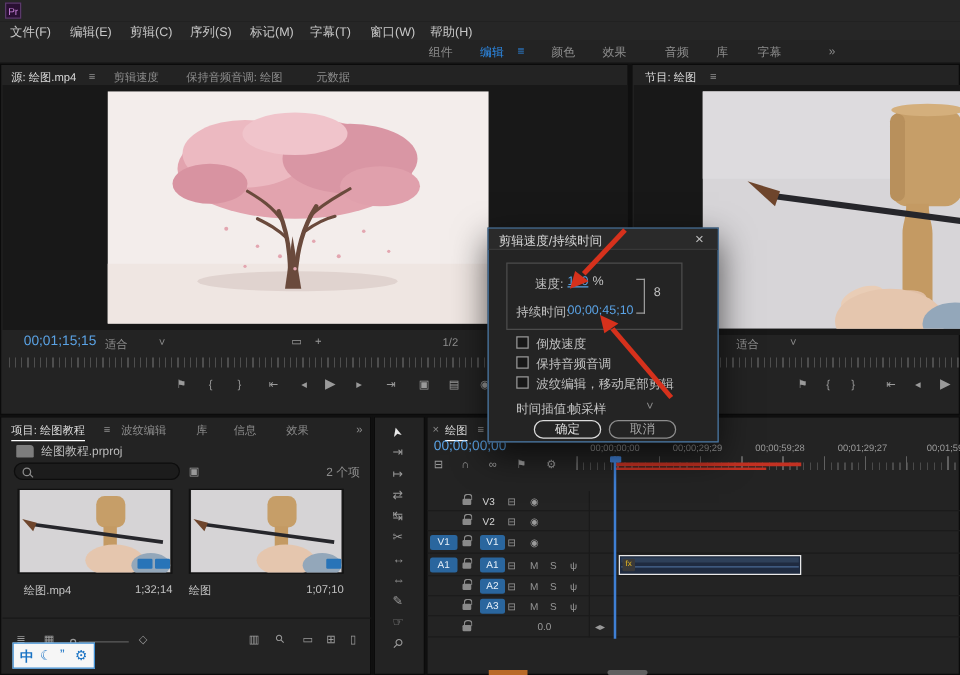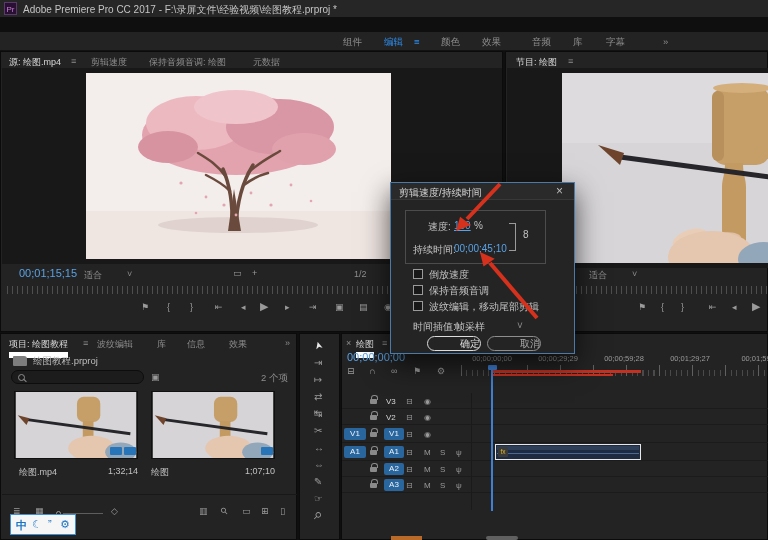--- a/index.html
+++ b/index.html
@@ -3,48 +3,57 @@
 <meta charset="utf-8">
 <style>
   *{box-sizing:border-box;margin:0;padding:0}
   html,body{background:#000}
   .app{position:relative;width:768px;height:540px;background:#0f0f0f;overflow:hidden;
        font-family:"Liberation Sans","DejaVu Sans",sans-serif;color:#c8c8c8;-webkit-font-smoothing:antialiased}
   .ab{position:absolute}
   .t7{font-size:7.5px}.t8{font-size:8px}.t9{font-size:9px}.t95{font-size:9.5px}.t10{font-size:10px}.t11{font-size:11px}.t12{font-size:12px}
   .dim{color:#8d8d8d}.lit{color:#d6d6d6}.blue{color:#5aa2e4}.ico{color:#9a9a9a}.accent{color:#2d8ceb}
   .panel{background:#232323;border:1px solid #0b0b0b}
-  .tab-active{color:#dadada;border-bottom:6px solid #ffffff;padding-bottom:1px}
+  .tab-active{color:#dadada;border-bottom:1px solid #ffffff;padding-bottom:1px}
   .vidbg{background:#181818}
   .ticks{background:
      repeating-linear-gradient(90deg,#606060 0,#606060 1px,transparent 1px,transparent 33px),
      repeating-linear-gradient(90deg,#4a4a4a 0,#4a4a4a 1px,transparent 1px,transparent 5.5px);
      background-size:100% 100%,100% 55%;background-repeat:no-repeat;background-position:bottom,bottom}
   .srcticks{background:repeating-linear-gradient(90deg,#4e4e4e 0,#4e4e4e 1px,transparent 1px,transparent 5px)}
   .lock{position:relative;display:block;width:7px;height:5px;background:#8a8a8a;border-radius:1px;margin-top:4px}
   .lock::before{content:"";position:absolute;left:1px;top:-4px;width:5px;height:4px;border:1px solid #8a8a8a;border-bottom:none;border-radius:3px 3px 0 0}
   .mag{position:relative;display:block;width:7px;height:7px;border:1px solid #8d8d8d;border-radius:50%}
   .mag::after{content:"";position:absolute;width:4px;height:1px;background:#8d8d8d;transform:rotate(45deg);right:-3px;bottom:-1px}
   .patch{background:#2a669e;color:#eaf2fa;border-radius:2px;width:22px;height:12px;line-height:12px;text-align:center;font-size:8px}
   .namebox{background:#2a669e;color:#eaf2fa;border-radius:2px;width:20px;height:12px;line-height:12px;text-align:center;font-size:8px}
-  .pill{border-radius:9px;text-align:right;background:transparent}
+  .pill{border-radius:9px;text-align:center;background:transparent}
   .chk{width:10px;height:10px;border:1px solid #9a9a9a;background:#181818}
   .fxbadge{background:#3a3a3a;color:#e6b822;font-size:6.5px;line-height:9px;width:10px;height:10px;text-align:center;border-radius:1px}
   .row{border-bottom:1px solid #1b1b1b}
 </style>
 </head>
 <body>
 
 <div class="app">
 
   <div class="ab" style="left:0;top:0;width:768px;height:17px;background:#262626">
     <span class="ab" style="left:4px;top:2px;width:13px;height:13px;background:#2a1033;color:#c77fd8;font-size:8px;line-height:13px;text-align:center;border:1px solid #5a3a6a">Pr</span>
-    <span class="ab t10" style="left:23px;top:3px;color:#c4c4c4">Adobe Premiere Pro CC 2017 - F:\录屏文件\经验视频\绘图教程.prproj *</span>
-  </div>
-
+  </div>
+
+  <div class="ab" style="left:0;top:17px;width:768px;height:15px;background:#262626">
+    <span class="ab t10" style="left:8px;top:2px">文件(F)</span>
+    <span class="ab t10" style="left:56px;top:2px">编辑(E)</span>
+    <span class="ab t10" style="left:104px;top:2px">剪辑(C)</span>
+    <span class="ab t10" style="left:152px;top:2px">序列(S)</span>
+    <span class="ab t10" style="left:200px;top:2px">标记(M)</span>
+    <span class="ab t10" style="left:248px;top:2px">字幕(T)</span>
+    <span class="ab t10" style="left:296px;top:2px">窗口(W)</span>
+    <span class="ab t10" style="left:344px;top:2px">帮助(H)</span>
+  </div>
 
   <div class="ab" style="left:0;top:32px;width:768px;height:19px;background:#232323;border-bottom:1px solid #121212">
     <span class="ab t95 dim" style="left:343px;top:4px">组件</span>
     <span class="ab t95 accent" style="left:384px;top:4px">编辑</span>
     <span class="ab t95 accent" style="left:414px;top:4px">≡</span>
     <span class="ab t95 dim" style="left:441px;top:4px">颜色</span>
     <span class="ab t95 dim" style="left:482px;top:4px">效果</span>
     <span class="ab t95 dim" style="left:532px;top:4px">音频</span>
     <span class="ab t95 dim" style="left:573px;top:4px">库</span>
     <span class="ab t95 dim" style="left:606px;top:4px">字幕</span>
@@ -295,20 +304,27 @@
     <div class="ab row" style="left:0;top:143px;width:427px;height:16px">
       <span class="ab" style="left:28px;top:2px">
           <span class="lock"></span>
         </span>
       <span class="ab namebox" style="left:42px;top:2px">A3</span>
       <span class="ab t8 ico" style="left:64px;top:4px">⊟</span>
       <span class="ab t8 ico" style="left:82px;top:4px">M</span>
       <span class="ab t8 ico" style="left:98px;top:4px">S</span>
       <span class="ab t8 ico" style="left:114px;top:4px">ψ</span>
     </div>
+    <div class="ab row" style="left:0;top:159px;width:427px;height:17px">
+      <span class="ab" style="left:28px;top:3px">
+          <span class="lock"></span>
+        </span>
+      <span class="ab t8 ico" style="left:88px;top:4px">0.0</span>
+      <span class="ab t8 ico" style="left:134px;top:4px">◂▸</span>
+    </div>
 
     <div class="ab" style="left:129px;top:59px;width:1px;height:117px;background:#1a1a1a"></div>
 
     <div class="ab" style="left:153px;top:110px;width:146px;height:16px;background:#1f2b40;border:1px solid #e8e8e8">
       <div class="ab" style="left:1px;top:1px;width:142px;height:4px;background:#2e4059"></div>
       <div class="ab" style="left:1px;top:8px;width:142px;height:1px;background:#4a6a94"></div>
       <span class="ab fxbadge" style="left:2px;top:2px">fx</span>
     </div>
 
     <div class="ab" style="left:149px;top:31px;width:2px;height:146px;background:#3f7fd4"></div>

